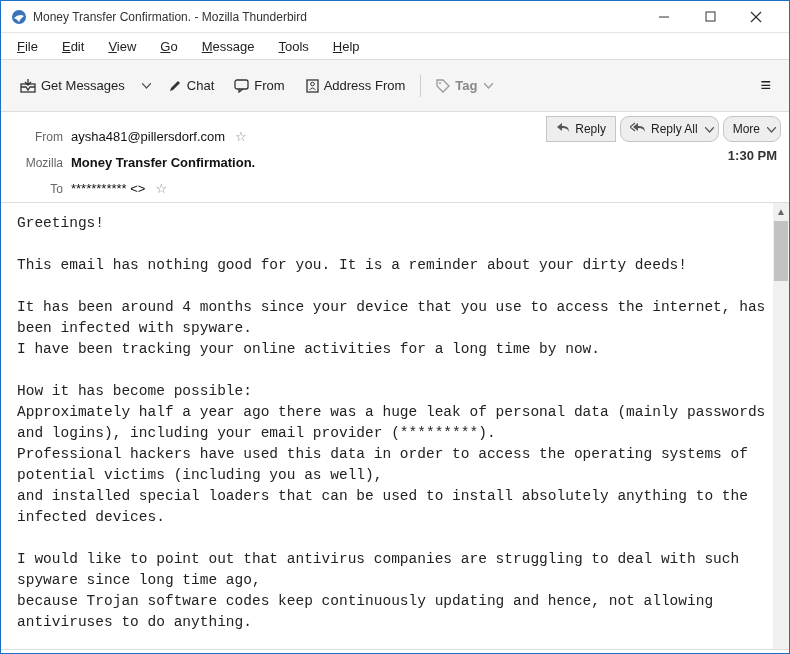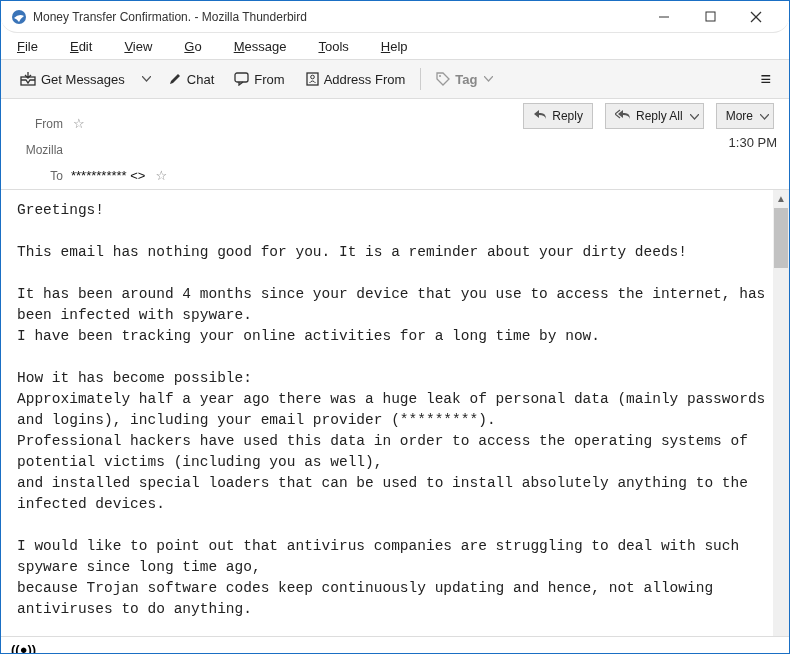--- a/index.html
+++ b/index.html
@@ -13,50 +13,49 @@
   overflow: hidden;
   border: 1px solid #1a6fc4;
 }
 .titlebar {
   display: flex;
   align-items: center;
   height: 32px;
   padding: 0 10px;
   background: #fff;
   border-bottom: 1px solid #e5e5e5;
-  border-radius: 16px;
 }
 .titlebar-icon {
   width: 16px; height: 16px;
   margin-right: 6px;
 }
 .titlebar-title { flex: 0 1 auto; color: #333; font-size: 12px; }
 .titlebar-spacer { flex: 1; }
 .winbtn {
   width: 46px; height: 30px;
   display: flex; align-items: center; justify-content: center;
   color: #333;
 }
 .menubar {
   display: flex;
   align-items: center;
   height: 26px;
   padding: 0 8px;
-  gap: 16px;
+  gap: 8px;
   background: #fff;
 }
 .menuitem {
   padding: 3px 8px;
   color: #222;
 }
 .menuitem .ul { text-decoration: underline; }
 .toolbar {
   display: flex;
   align-items: center;
-  height: 40px;
+  height: 53px;
   padding: 4px 10px;
   gap: 2px;
   background: #f5f5f5;
   border-top: 1px solid #ddd;
   border-bottom: 1px solid #ddd;
 }
 .tbtn {
   display: flex;
   align-items: center;
   gap: 5px;
@@ -76,36 +75,36 @@
 .hamburger { padding: 0 8px; font-size: 18px; }
 .headers {
   padding: 6px 12px 6px 12px;
   border-bottom: 1px solid #ddd;
   position: relative;
 }
 .hrow { display: flex; align-items: flex-end; min-height: 26px; gap: 8px; }
 .hlabel { width: 50px; text-align: right; color: #666; font-size: 12px; }
 .hval { color: #111; }
 .subject { font-weight: bold; }
-.time { position: absolute; right: 12px; top: 36px; color: #333; }
+.time { position: absolute; right: 12px; top: 36px; color: #333; font-weight: bold; }
 .actions {
   position: absolute;
-  right: 15px; top: 4px;
-  display: flex; gap: 8px;
+  right: 8px; top: 4px;
+  display: flex; gap: 0px;
 }
 .actbtn {
   display: flex; align-items:center; gap:5px;
   height: 26px;
   padding: 0 9px;
   background: #eeeeee;
   border: 1px solid #c5c5c5;
   color: #222;
   font-size: 12px;
 }
-.actbtn + .actbtn { margin-left: 4px; }
+.actbtn + .actbtn { margin-left: 4px; border-radius: 9px; }
 .actbtn.split { padding-right: 4px; }
 .chev { margin-left:2px; }
 .star { color:#888; margin-left:2px; }
 .body-wrap {
   position: relative;
   height: 446px;
 }
 .body {
   padding: 10px 22px 10px 16px;
   font-family: "Courier New", monospace;
@@ -262,24 +261,26 @@
     </div>
     <div class="actbtn split">
       <span>More</span>
       <span class="chev"><svg width="9" height="6">
             <path d="M0 0 L4.5 5 L9 0" fill="none" stroke="#555" stroke-width="1.2"></path>
           </svg></span>
     </div>
   </div>
   <div class="hrow">
     <span class="hlabel">From</span>
+    <span class="hval">aysha481@pillersdorf.com</span>
     <span class="star">☆</span>
   </div>
   <div class="hrow">
     <span class="hlabel">Mozilla</span>
+    <span class="hval subject">Money Transfer Confirmation.</span>
   </div>
   <div class="hrow">
     <span class="hlabel">To</span>
     <span class="hval">*********** &lt;&gt;</span>
     <span class="star">☆</span>
   </div>
   <span class="time">1:30 PM</span>
 </div>
 
 <div class="body-wrap">

